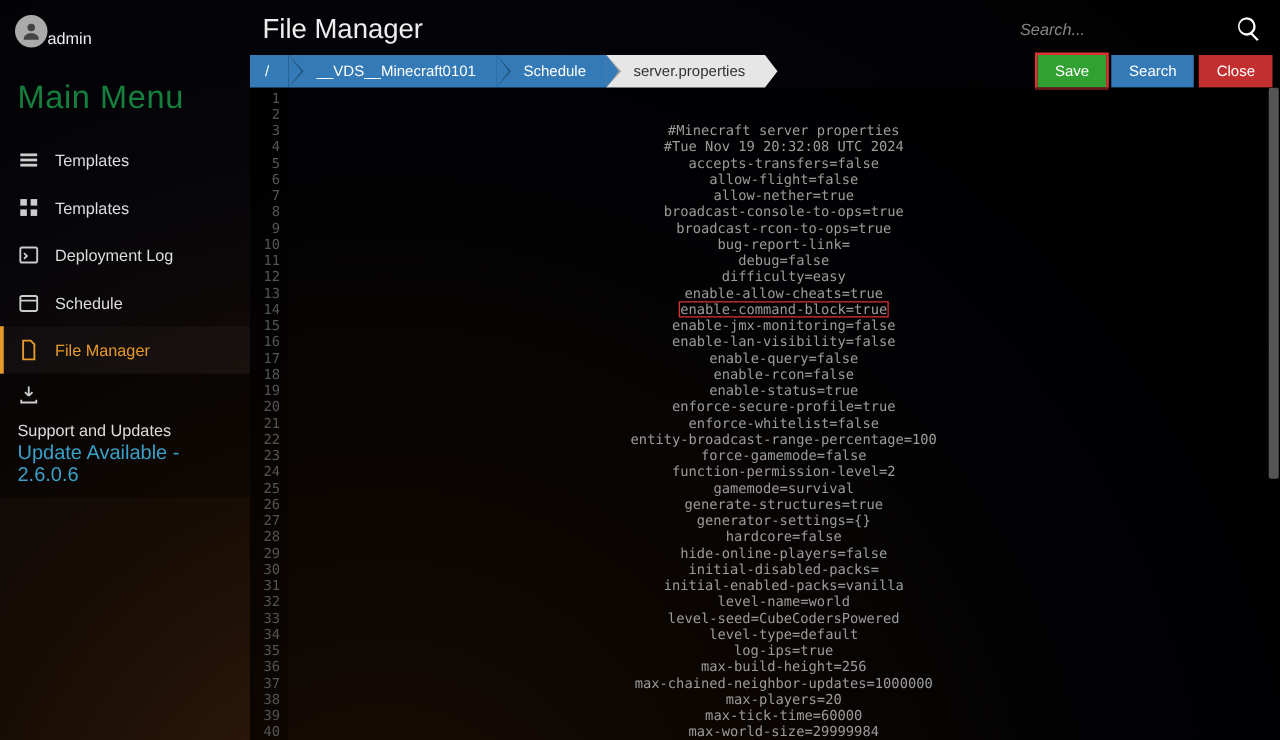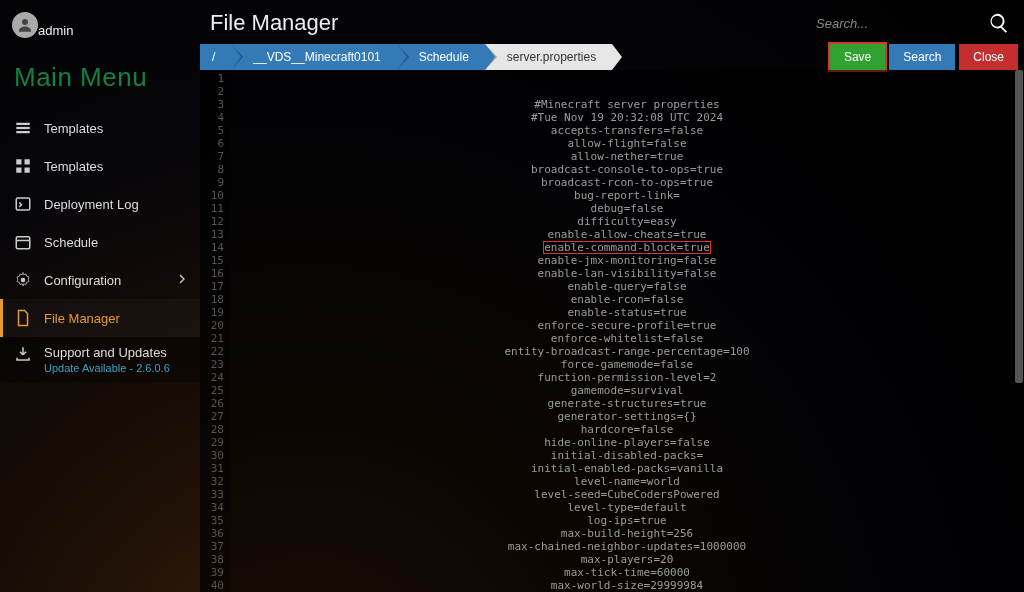--- a/index.html
+++ b/index.html
@@ -51,27 +51,27 @@
   .menu-item .icon { width: 18px; height: 18px; fill: #ccc; display:flex; align-items:center; justify-content:center; }
   .menu-item .chevron { position: absolute; right: 10px; }
   .menu-item.active {
     border-left: 3px solid #e69a2a;
     background: rgba(255,255,255,0.03);
     padding-left: 11px;
   }
   .menu-item.active .label, .menu-item.active .icon { color: #e69a2a; fill: #e69a2a; }
   .menu-item.support {
     background: rgba(0,0,0,0.35);
-    flex-direction: row;
+    flex-direction: column;
     align-items: flex-start;
     padding-top: 8px;
     padding-bottom: 8px;
   }
   .menu-item.support .text-col { display:flex; flex-direction:column; }
-  .menu-item.support .sub { font-size: 11px; color: #3aa0c9; margin-top: 2px; }
+  .menu-item.support .sub { font-size: 16px; color: #3aa0c9; margin-top: 2px; }
 
   
   .main {
     flex: 1;
     display: flex;
     flex-direction: column;
     min-width: 0;
   }
   .topbar {
     display: flex;
@@ -247,32 +247,20 @@
       </div>
       <div class="menu-item">
         <span class="icon" style="color: rgb(204, 204, 204);">
           <svg viewBox="0 0 24 24" width="18" height="18">
             <rect x="3" y="5" width="18" height="16" rx="2" fill="none" stroke="currentColor" stroke-width="2"></rect>
             <line x1="3" y1="10" x2="21" y2="10" stroke="currentColor" stroke-width="2"></line>
           </svg>
         </span>
         <span class="label">Schedule</span>
       </div>
-      <div class="menu-item">
-        <span class="icon" style="color: rgb(204, 204, 204);">
-          <svg viewBox="0 0 24 24" width="18" height="18">
-            <circle cx="12" cy="12" r="3" fill="currentColor"></circle>
-            <path d="M12 2l1 3 3-1 1 3 3 1-1 3 1 3-3 1-1 3-3-1-1 3-1-3-3 1-1-3-3-1 1-3-1-3 3-1 1-3 3 1z" fill="none" stroke="currentColor" stroke-width="1"></path>
-          </svg>
-        </span>
-        <span class="label">Configuration</span>
-        <span class="chevron" style="color: rgb(204, 204, 204);"><svg viewBox="0 0 24 24" width="16" height="16">
-            <polyline points="9,6 15,12 9,18" fill="none" stroke="currentColor" stroke-width="2"></polyline>
-          </svg></span>
-      </div>
       <div class="menu-item active">
         <span class="icon" style="color: rgb(230, 154, 42);">
           <svg viewBox="0 0 24 24" width="18" height="18">
             <path d="M6 2h8l4 4v16H6z" fill="none" stroke="currentColor" stroke-width="2"></path>
           </svg>
         </span>
         <span class="label">File Manager</span>
       </div>
       <div class="menu-item support">
         <span class="icon" style="color: rgb(204, 204, 204);">

